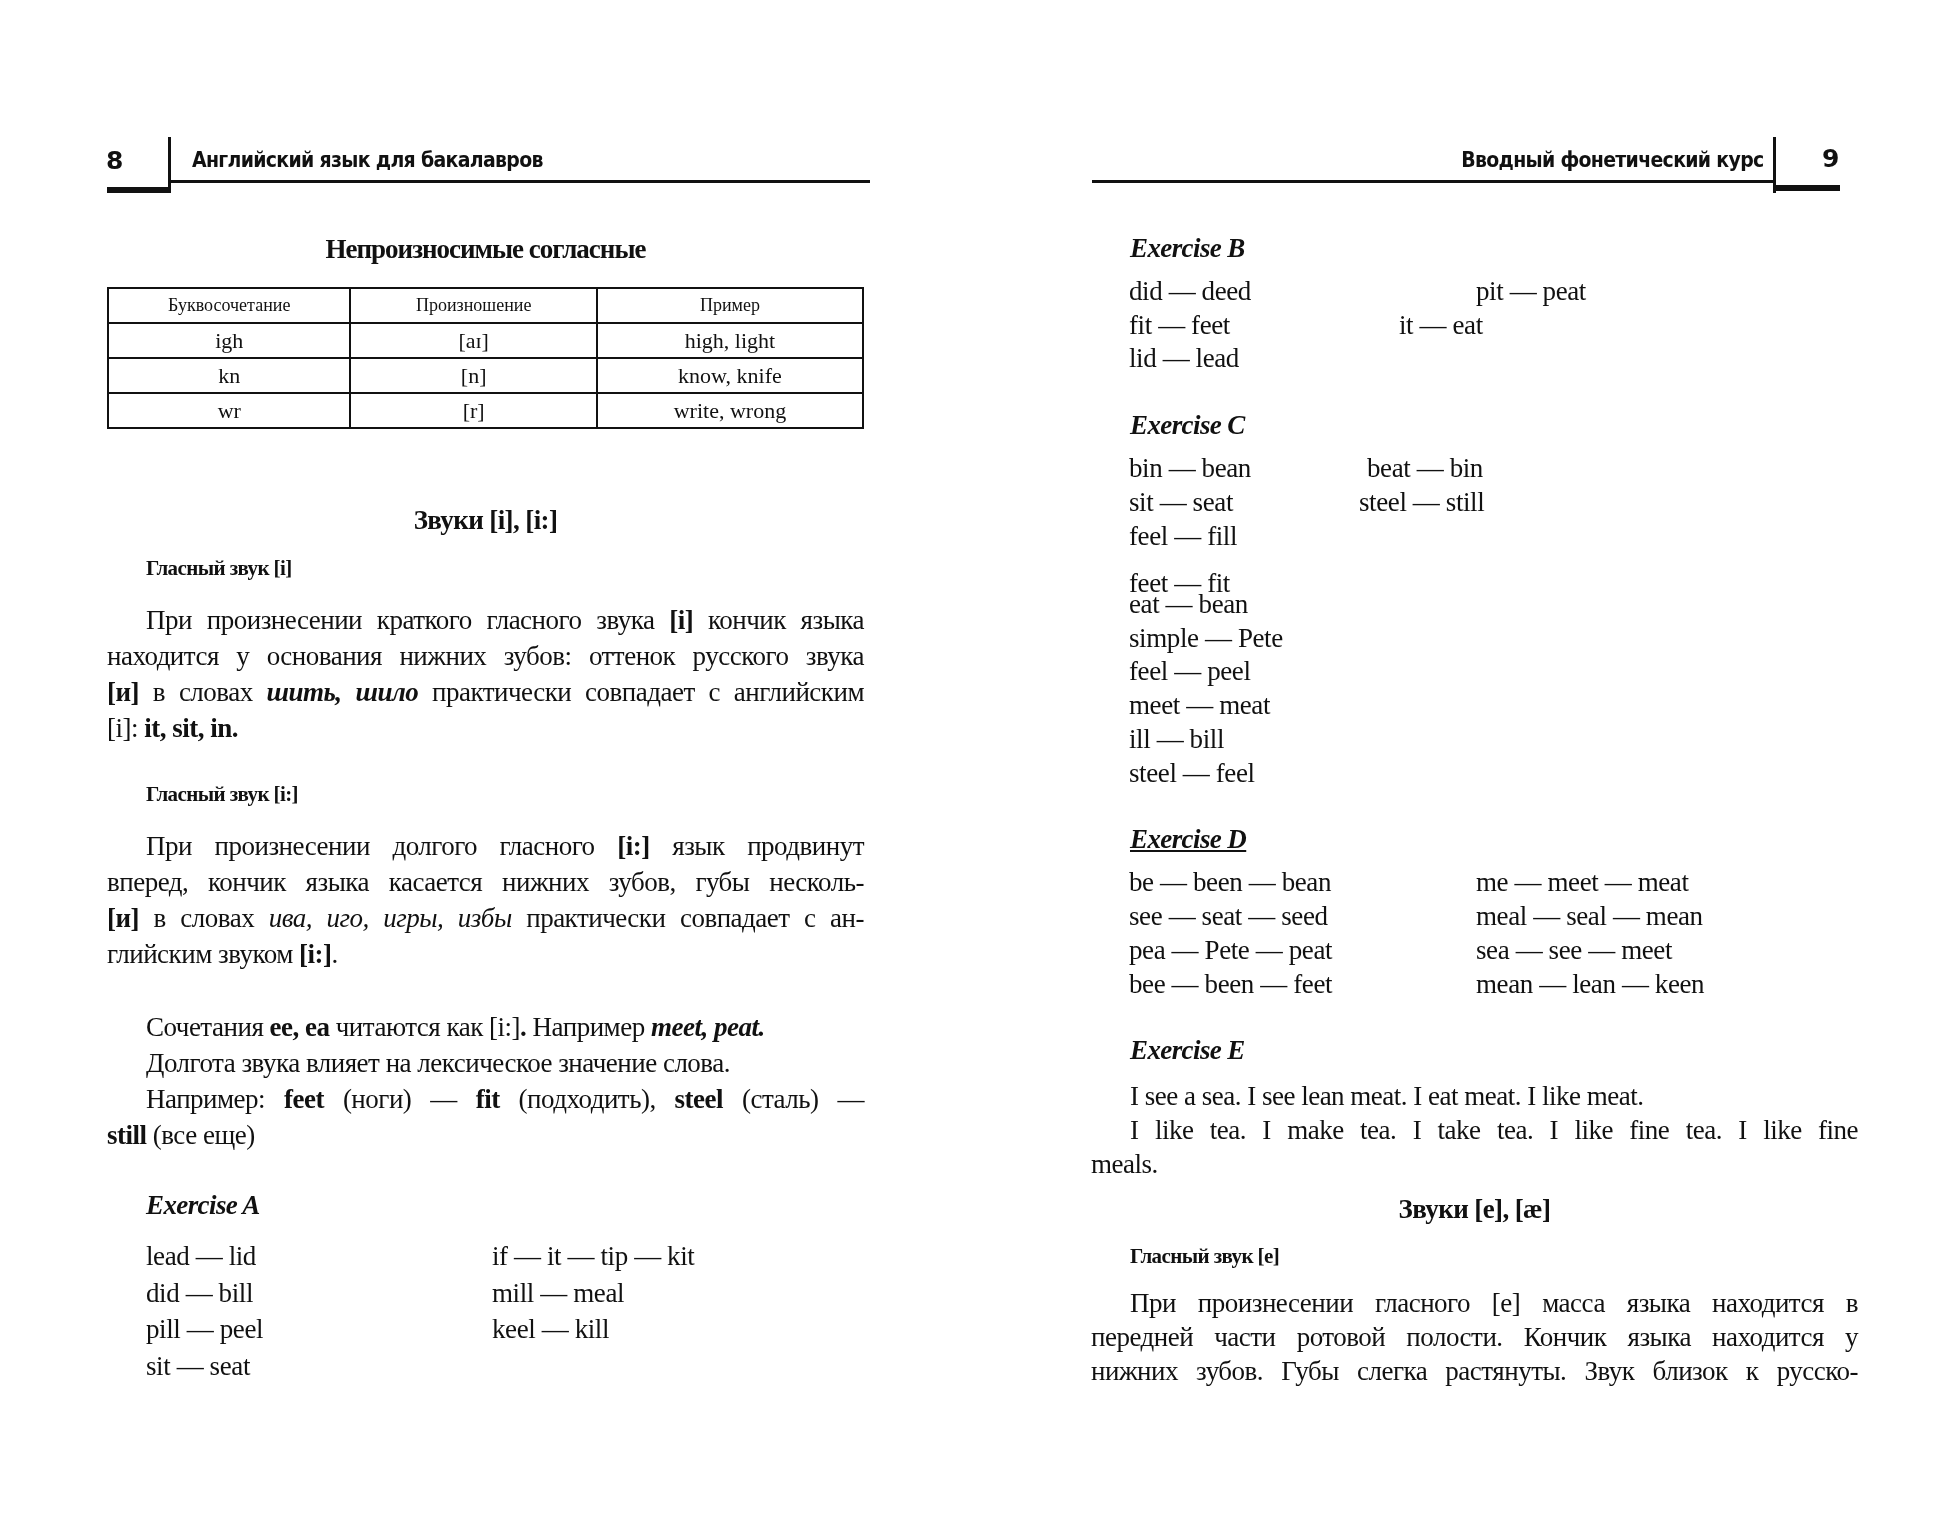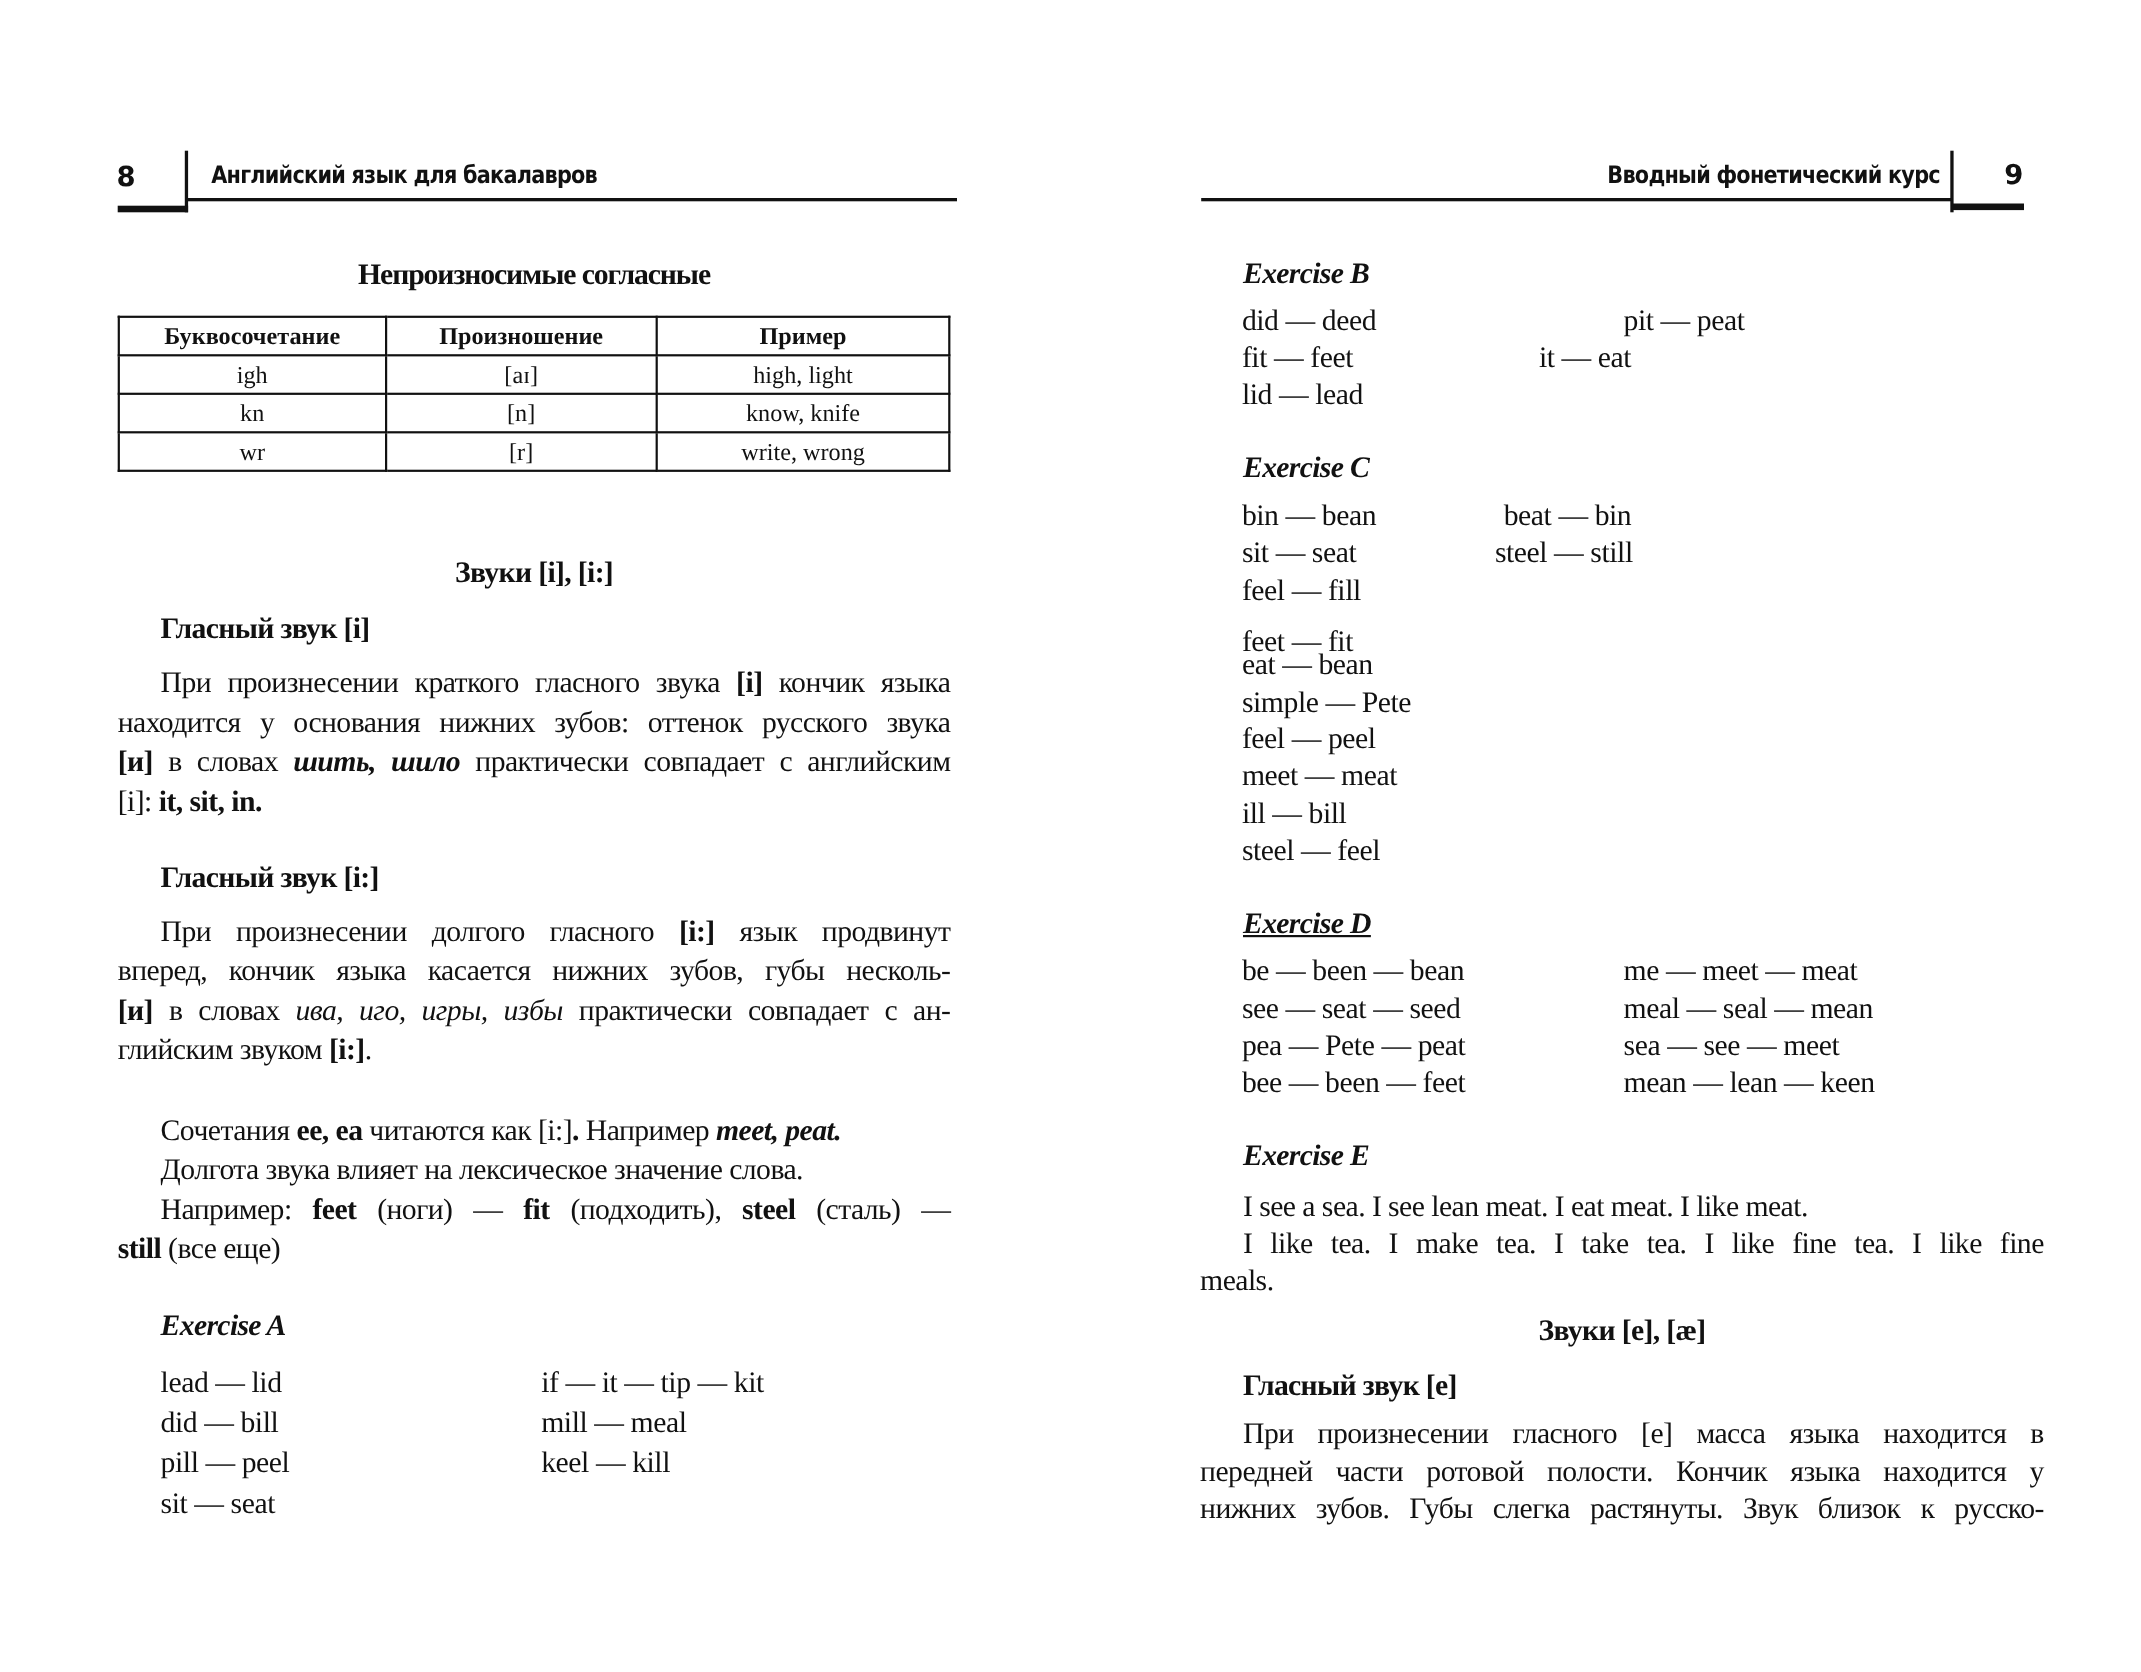--- a/index.html
+++ b/index.html
@@ -5,26 +5,26 @@
   html, body { margin:0; padding:0; background:#ffffff; }
   body { width:1946px; height:1520px; position:relative; overflow:hidden; color:#111; font-family:"Liberation Serif", serif; }
   .abs { position:absolute; white-space:nowrap; }
   .hdr-num { font-family:"DejaVu Sans", sans-serif; font-weight:bold; font-size:25px; letter-spacing:-1px; }
   .hdr-title { font-family:"DejaVu Sans", sans-serif; font-weight:bold; font-size:22px; letter-spacing:-0.8px; transform:scaleX(0.86); }
   .rule { position:absolute; background:#111; }
   .para { font-size:27px; line-height:36px; letter-spacing:-0.5px; text-align:justify; }
   .para .line { display:block; text-align-last:justify; height:36px; }
   .para .line.last { text-align-last:left; }
   .h-center { font-weight:bold; font-size:27px; text-align:center; letter-spacing:-0.6px; }
-  .h-sub { font-weight:bold; font-size:27px; letter-spacing:-0.6px; }
+  .h-sub { font-weight:bold; font-size:21px; letter-spacing:-0.6px; }
   .ex-title { font-weight:bold; font-style:italic; font-size:27px; letter-spacing:-0.6px; }
   .word { font-size:27px; letter-spacing:-0.4px; }
   table.cons { position:absolute; left:107px; top:287px; width:757px; border-collapse:collapse; font-size:22px; }
   table.cons td, table.cons th { border:2px solid #111; height:33px; padding:0; text-align:center; }
-  table.cons th { font-weight:bold; font-size:22px; }
+  table.cons th { font-weight:normal; font-size:18px; }
   table.cons col.c1 { width:243px; }
   table.cons col.c2 { width:247px; }
   table.cons col.c3 { width:267px; }
 </style>
 </head>
 <body>
 
 <div class="abs hdr-num" style="left:106px; top:146px;">8</div>
 <div class="rule" style="left:168px; top:137px; width:3px; height:56px;"></div>
 <div class="rule" style="left:107px; top:187px; width:64px; height:6px;"></div>

